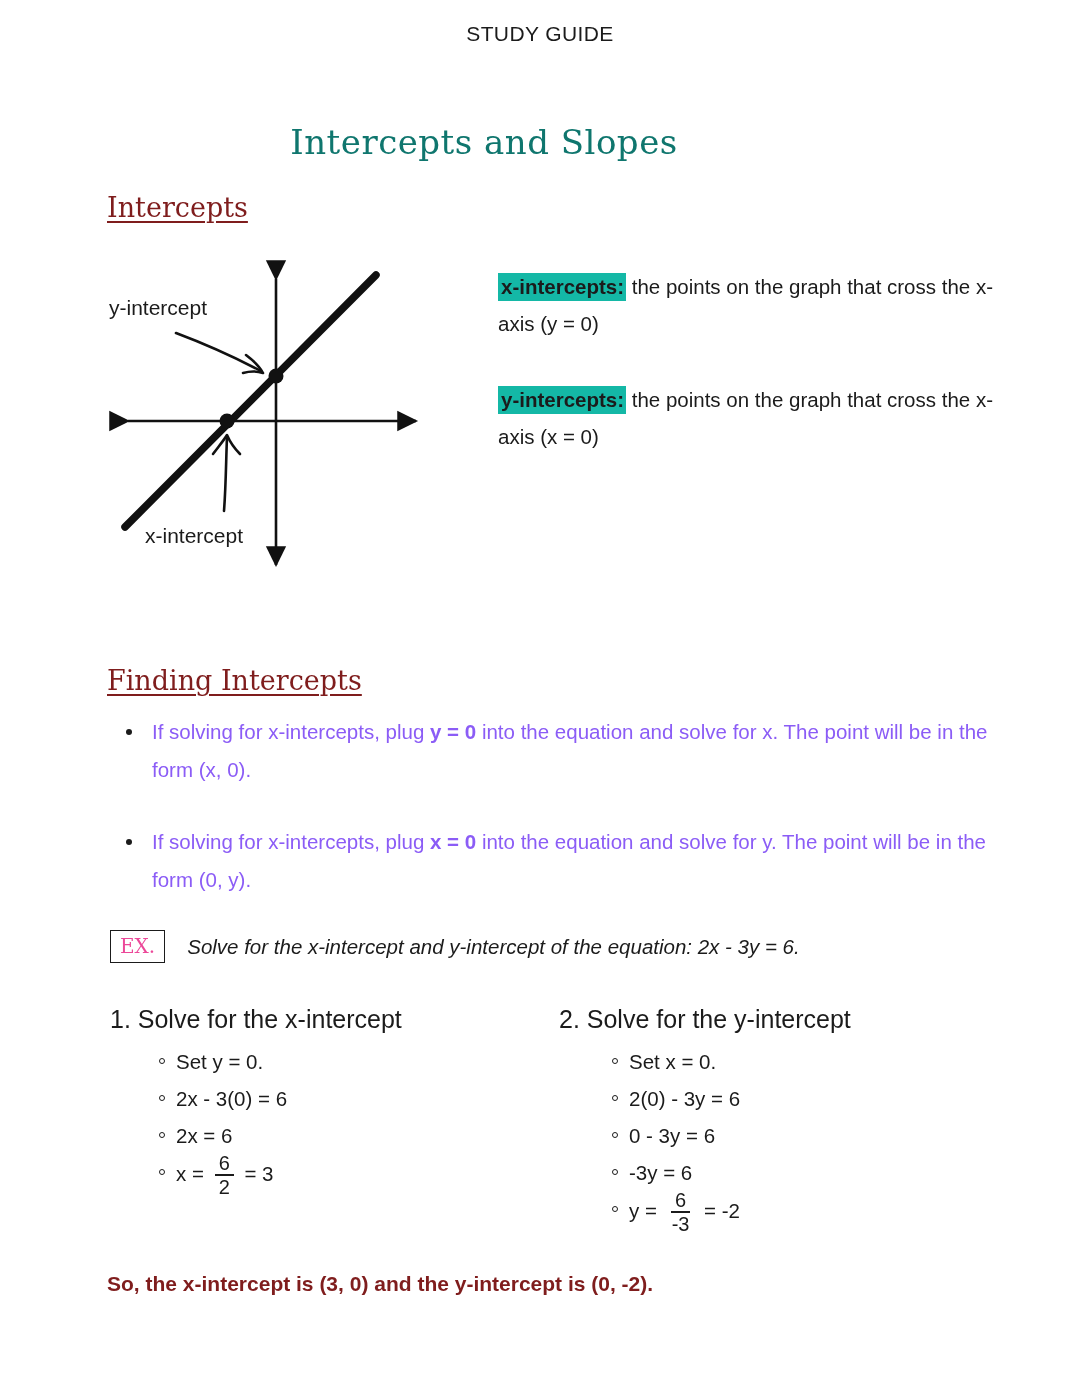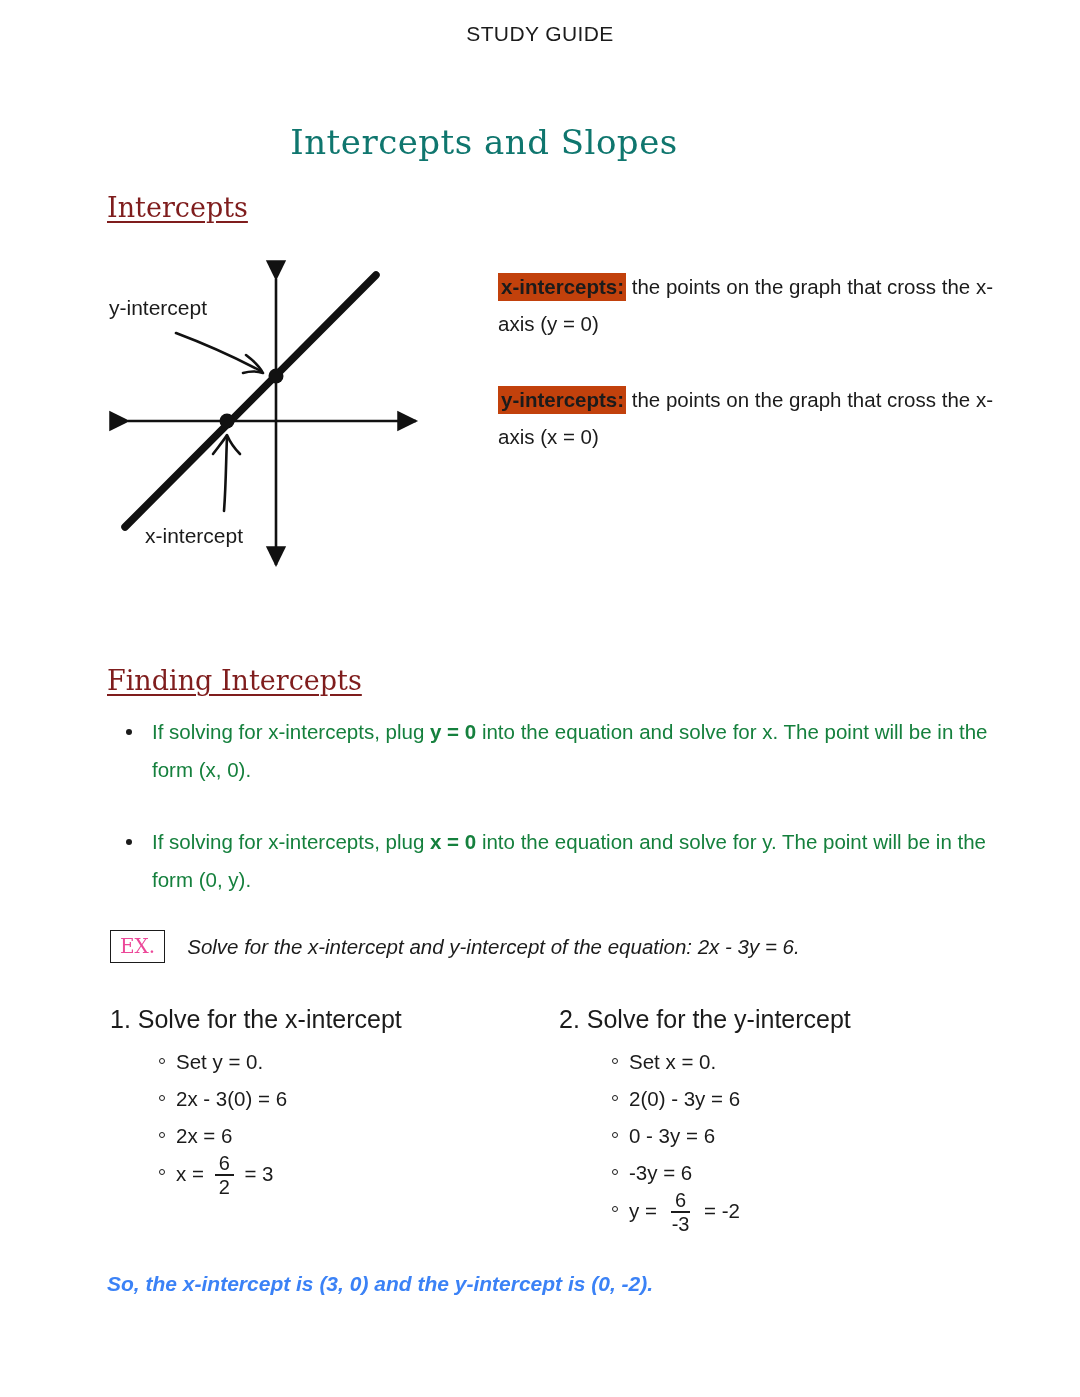--- a/index.html
+++ b/index.html
@@ -75,21 +75,21 @@
     width: 520px;
   }
   .def-block {
     font-size: 20.5px;
     line-height: 37px;
     color: #1b1b1b;
   }
   .def-block + .def-block { margin-top: 39px; }
   .def-term {
     font-weight: bold;
-    background: #c2410c;
+    background: #14b8a6;
     padding: 2px 2px 3px 3px;
     box-decoration-break: clone;
     -webkit-box-decoration-break: clone;
   }
   .def-body { }
 
   
   .rule-list {
     position: absolute;
     left: 112px;
@@ -97,21 +97,21 @@
     width: 880px;
     margin: 0;
     padding: 0;
     list-style: none;
   }
   .rule-item {
     position: relative;
     padding-left: 40px;
     font-size: 20.5px;
     line-height: 38px;
-    color: #15803d;
+    color: #8b5cf6;
   }
   .rule-item + .rule-item { margin-top: 34px; }
   .rule-item .dot {
     position: absolute;
     left: 14px;
     top: 16px;
     width: 6px;
     height: 6px;
     border-radius: 50%;
     background: #1b1b1b;
@@ -205,23 +205,22 @@
     padding: 1px 4px 0 4px;
   }
 
   
   .conclusion {
     position: absolute;
     left: 107px;
     top: 1272px;
     font-size: 21px;
     font-weight: bold;
-    color: #3b82f6;
-    white-space: nowrap;
-    font-style: italic;
+    color: #7f1d1d;
+    white-space: nowrap;
   }
 </style>
 </head>
 <body>
 
 <div class="doc-header">STUDY GUIDE</div>
 <div class="doc-title">Intercepts and Slopes</div>
 
 <div class="section-heading" id="heading-intercepts">Intercepts</div>
 

